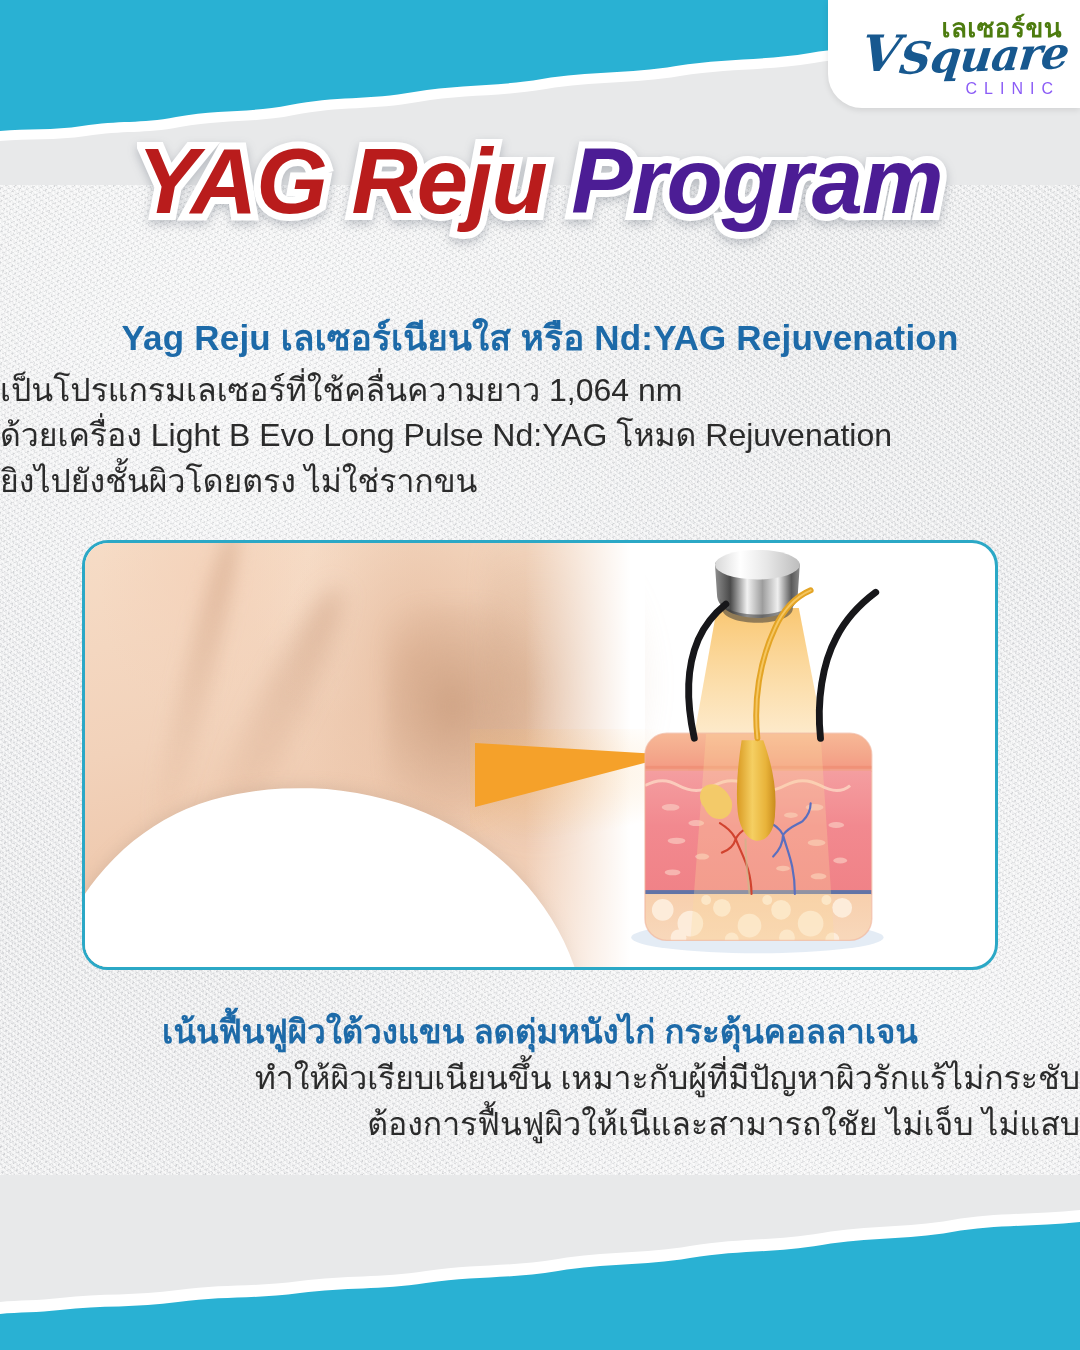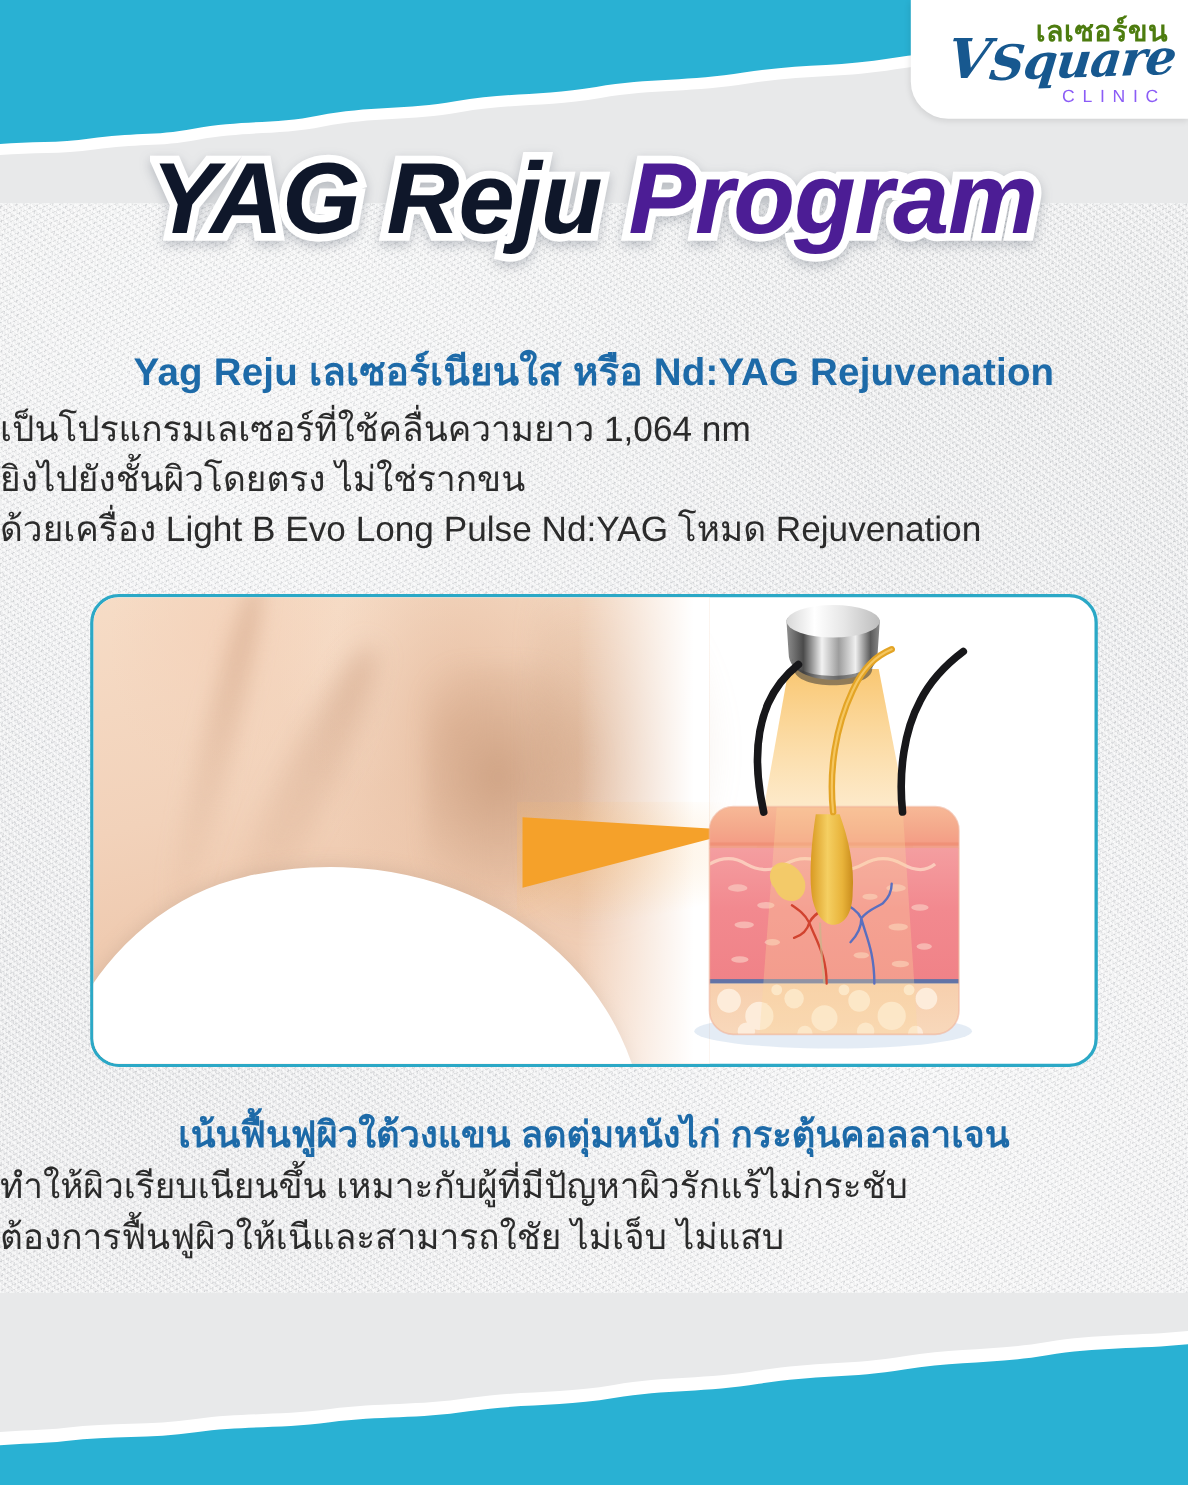--- a/index.html
+++ b/index.html
@@ -98,21 +98,21 @@
     font-size:92px;
     font-weight:bold;
     font-style:italic;
     letter-spacing:-1px;
     line-height:1.05;
     white-space:nowrap;
     -webkit-text-stroke:14px #ffffff;
     paint-order:stroke fill;
     filter:drop-shadow(0 4px 5px rgba(70,80,95,.30));
   }
-  .title .t1{ color:#0f172a; }
+  .title .t1{ color:#b91c1c; }
   .title .t2{ color:#4c1d95; }
 
   
   .headline{
     position:absolute; left:0; top:310px; width:1080px;
     text-align:center; z-index:5;
     font-size:35px; font-weight:bold; color:#1d6aa8;
     letter-spacing:.2px;
   }
   .body-copy{
@@ -200,21 +200,21 @@
   }
 
   
   .bottom-head{
     position:absolute; left:0; top:1005px; width:1080px;
     text-align:center; z-index:5;
     font-size:33px; font-weight:bold; color:#1d6aa8;
   }
   .bottom-copy{
     position:absolute; left:0; top:1055px; width:1080px;
-    text-align:left; z-index:5;
+    text-align:right; z-index:5;
     font-size:32px; color:#2b2b2b; line-height:1.45;
   }
   .bottom-copy div{ white-space:nowrap; }
 </style>
 </head>
 <body>
 
 <div id="poster">
 
   <div class="paper-texture"></div>
@@ -260,22 +260,22 @@
 
   <div class="title-wrap">
     <div class="title">
       <span class="t1">YAG Reju</span><span>&nbsp;</span><span class="t2">Program</span>
     </div>
   </div>
 
   <div class="headline">Yag Reju เลเซอร์เนียนใส หรือ Nd:YAG Rejuvenation</div>
   <div class="body-copy">
     <div>เป็นโปรแกรมเลเซอร์ที่ใช้คลื่นความยาว 1,064 nm</div>
+    <div>ด้วยเครื่อง Light B Evo Long Pulse Nd:YAG โหมด Rejuvenation</div>
     <div>ยิงไปยังชั้นผิวโดยตรง ไม่ใช่รากขน</div>
-    <div>ด้วยเครื่อง Light B Evo Long Pulse Nd:YAG โหมด Rejuvenation</div>
   </div>
 
   <div class="image-panel">
 
     <div class="photo">
       <div class="crease1"></div>
       <div class="crease2"></div>
       <div class="hollow"></div>
       <div class="arm-shadow"></div>
       <div class="white-cloth"></div>

